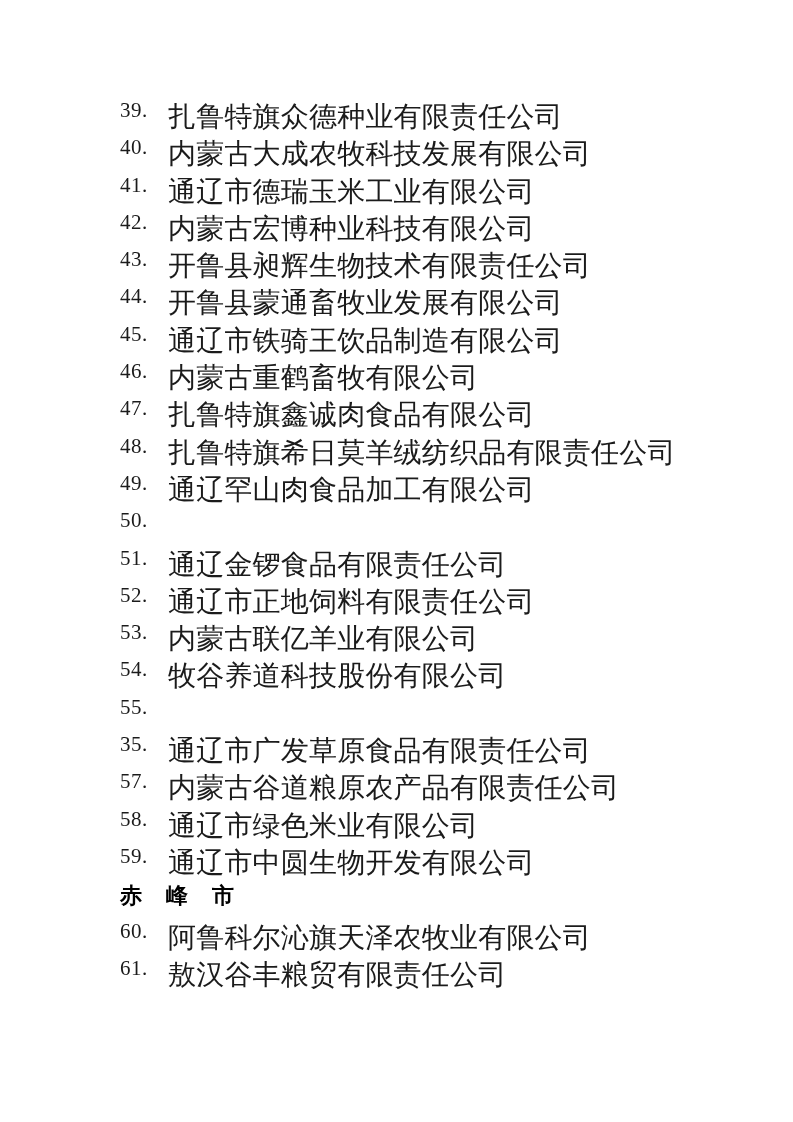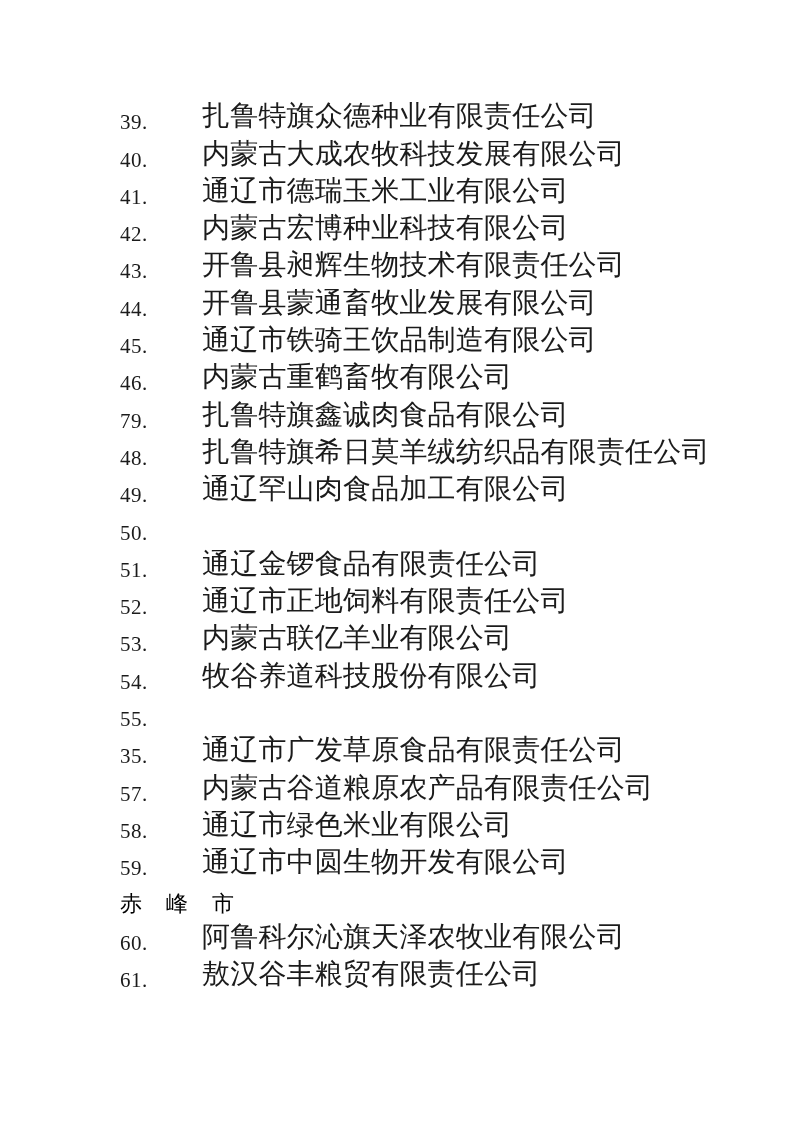--- a/index.html
+++ b/index.html
@@ -19,38 +19,37 @@
   }
   .content {
     position: absolute;
     left: 120px;
     top: 98px;
     right: 40px;
   }
   .line {
     height: 37.3px;
     display: flex;
-    align-items: flex-end;
+    align-items: flex-start;
     white-space: nowrap;
-    gap: 34px;
   }
   .num {
     display: inline-block;
     width: 48px;
     flex: 0 0 48px;
     font-size: 21px;
     letter-spacing: 0.5px;
   }
   .txt {
     font-size: 28px;
     letter-spacing: 0.2px;
   }
   .city-header {
     font-family: "Liberation Sans", "DejaVu Sans", sans-serif;
-    font-weight: normal;
+    font-weight: bold;
     font-size: 22px;
     color: #000000;
     letter-spacing: 1px;
   }
 </style>
 </head>
 <body>
 
 <div class="page">
   <div class="content">
@@ -81,21 +80,21 @@
     </div>
     <div class="line">
       <span class="num">45.</span>
       <span class="txt">通辽市铁骑王饮品制造有限公司</span>
     </div>
     <div class="line">
       <span class="num">46.</span>
       <span class="txt">内蒙古重鹤畜牧有限公司</span>
     </div>
     <div class="line">
-      <span class="num">79.</span>
+      <span class="num">47.</span>
       <span class="txt">扎鲁特旗鑫诚肉食品有限公司</span>
     </div>
     <div class="line">
       <span class="num">48.</span>
       <span class="txt">扎鲁特旗希日莫羊绒纺织品有限责任公司</span>
     </div>
     <div class="line">
       <span class="num">49.</span>
       <span class="txt">通辽罕山肉食品加工有限公司</span>
     </div>

